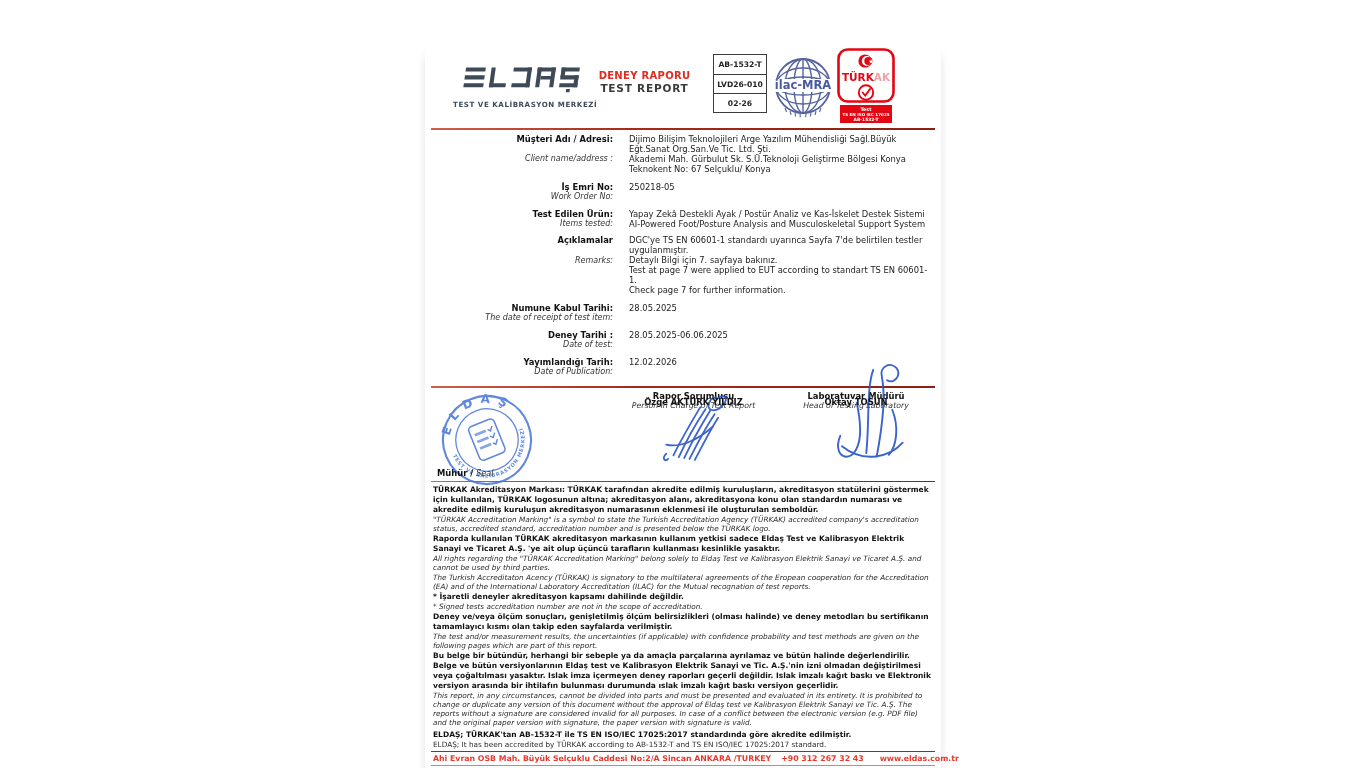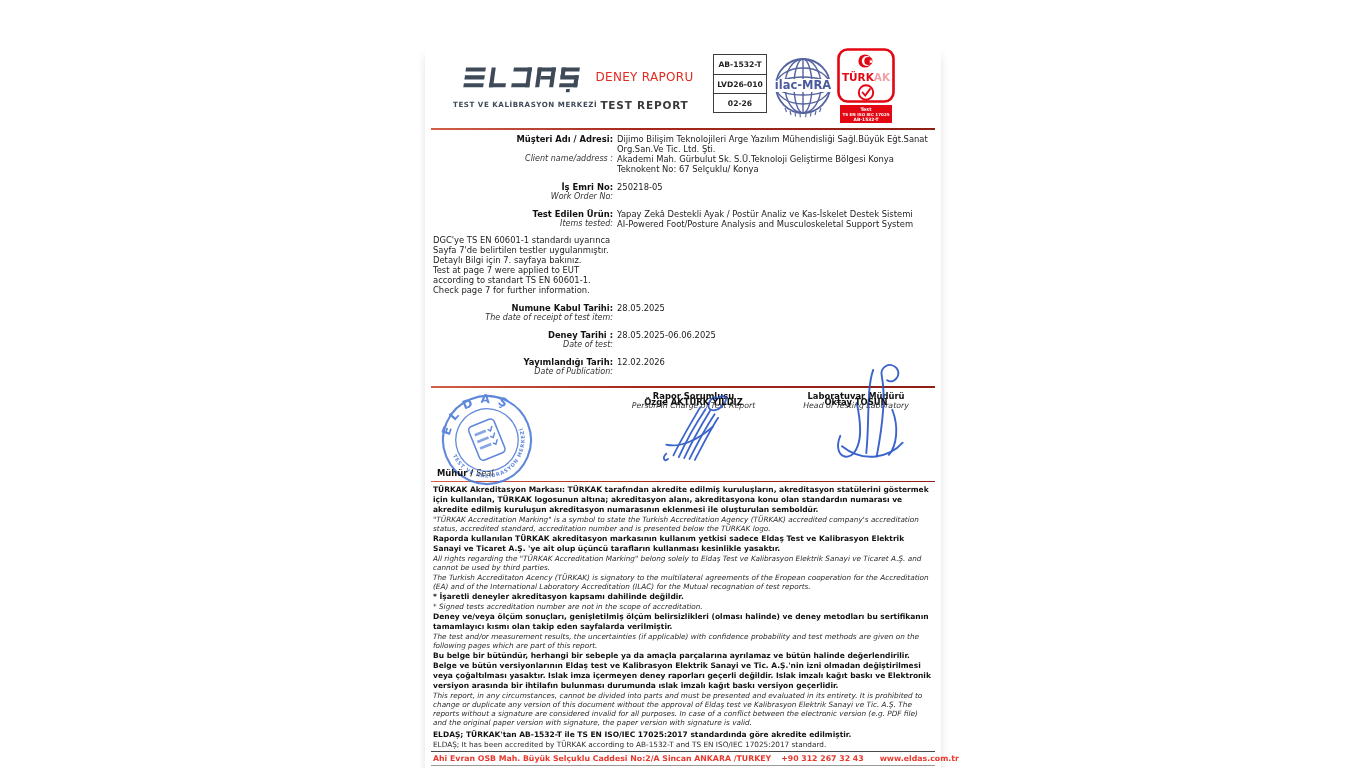--- a/index.html
+++ b/index.html
@@ -6,34 +6,34 @@
   html,body { width:1366px; height:768px; background:#ffffff; overflow:hidden;
               font-family:"DejaVu Sans", sans-serif; }
   .page { position:relative; width:516px; height:742px; margin:0 auto; background:#fff;
           box-shadow:0 7px 10px -3px rgba(0,0,0,.22); color:#1a1a1a; }
 
   
   .hdr { position:relative; height:82px; margin-top:46px; }
   .brand { position:absolute; left:28px; top:18px; width:135px; text-align:center; }
   .brand-sub { font-size:7.1px; font-weight:bold; letter-spacing:.55px; color:#3f4a58; margin-top:2px; white-space:nowrap; }
   .title-blk { position:absolute; left:152px; top:24px; width:135px; text-align:center; }
-  .title-tr { font-size:12px; font-weight:normal; color:#e02b20; letter-spacing:.3px; white-space:nowrap; }
-  .title-en { font-size:10.5px; font-weight:600; color:#3a3a3a; letter-spacing:.8px; margin-top:15px; }
+  .title-tr { font-size:10px; font-weight:bold; color:#e02b20; letter-spacing:.3px; white-space:nowrap; }
+  .title-en { font-size:10.5px; font-weight:600; color:#3a3a3a; letter-spacing:.8px; margin-top:1px; }
   .doc-table { position:absolute; left:288px; top:8px; width:54px; border:1.4px solid #3c3c3c; background:#fff; }
   .doc-table .cell { height:19px; line-height:19px; text-align:center; font-size:7.6px; font-weight:bold; color:#222; }
   .doc-table .cell + .cell { border-top:1.2px solid #3c3c3c;text-align:center; }
   .ilac { position:absolute; left:348px; top:10px; }
   .turkak { position:absolute; left:412px; top:2px; }
 
   .redline { height:2px; background:linear-gradient(90deg,#d0604a,#a62a1c 40%,#8c1f16); margin:0 6px; }
   .redline.thin { height:1.6px; }
 
   
   .info { padding:4px 10px 0 8px; font-size:8.4px; line-height:10px; color:#222; }
-  .irow { display:grid; grid-template-columns:180px 1fr; column-gap:4px; }
+  .irow { display:grid; grid-template-columns:180px 1fr; column-gap:16px; }
   .lt { font-weight:bold; text-align:right; color:#111; }
   .le { font-style:italic; text-align:right; color:#333; font-size:8px; }
   .val { color:#222; }
   .m8{margin-top:8px} .m7{margin-top:7px} .m6{margin-top:6px}
 
   
   .sigrow { position:relative; height:93px; }
   .sigcol1 { position:absolute; left:6px; top:3px; width:180px; }
   .sigcol2 { position:absolute; left:186px; top:3px; width:165px; text-align:center; }
   .sigcol3 { position:absolute; left:351px; top:3px; width:160px; text-align:center; }
@@ -174,20 +174,24 @@
         <div class="lt">Test Edilen Ürün:</div>
         <div class="le">Items tested:</div>
       </div>
       <div>
         <div class="val">Yapay Zekâ Destekli Ayak / Postür Analiz ve Kas-İskelet Destek Sistemi</div>
         <div class="val">AI-Powered Foot/Posture Analysis and Musculoskeletal Support System</div>
       </div>
     </div>
 
     <div class="irow m6">
+      <div>
+        <div class="lt">Açıklamalar</div>
+        <div class="le" style="margin-top:11px">Remarks:</div>
+      </div>
       <div>
         <div class="val">DGC'ye TS EN 60601-1 standardı uyarınca Sayfa 7'de belirtilen testler uygulanmıştır.</div>
         <div class="val">Detaylı Bilgi için 7. sayfaya bakınız.</div>
         <div class="val">Test at page 7 were applied to EUT according to standart TS EN 60601-1.</div>
         <div class="val">Check page 7 for further information.</div>
       </div>
     </div>
 
     <div class="irow m8">
       <div>

